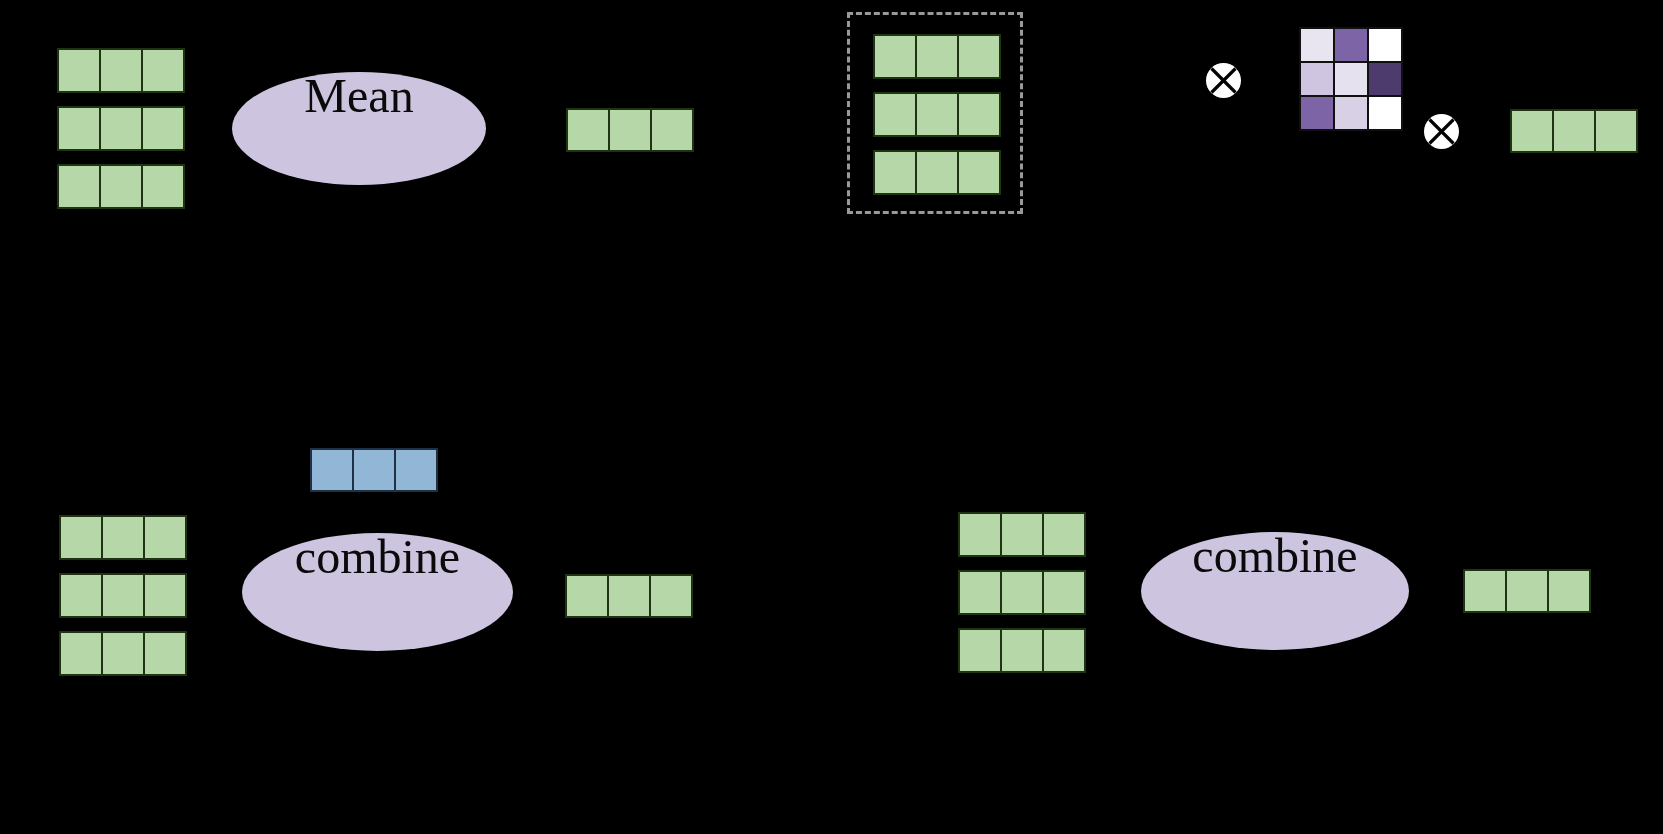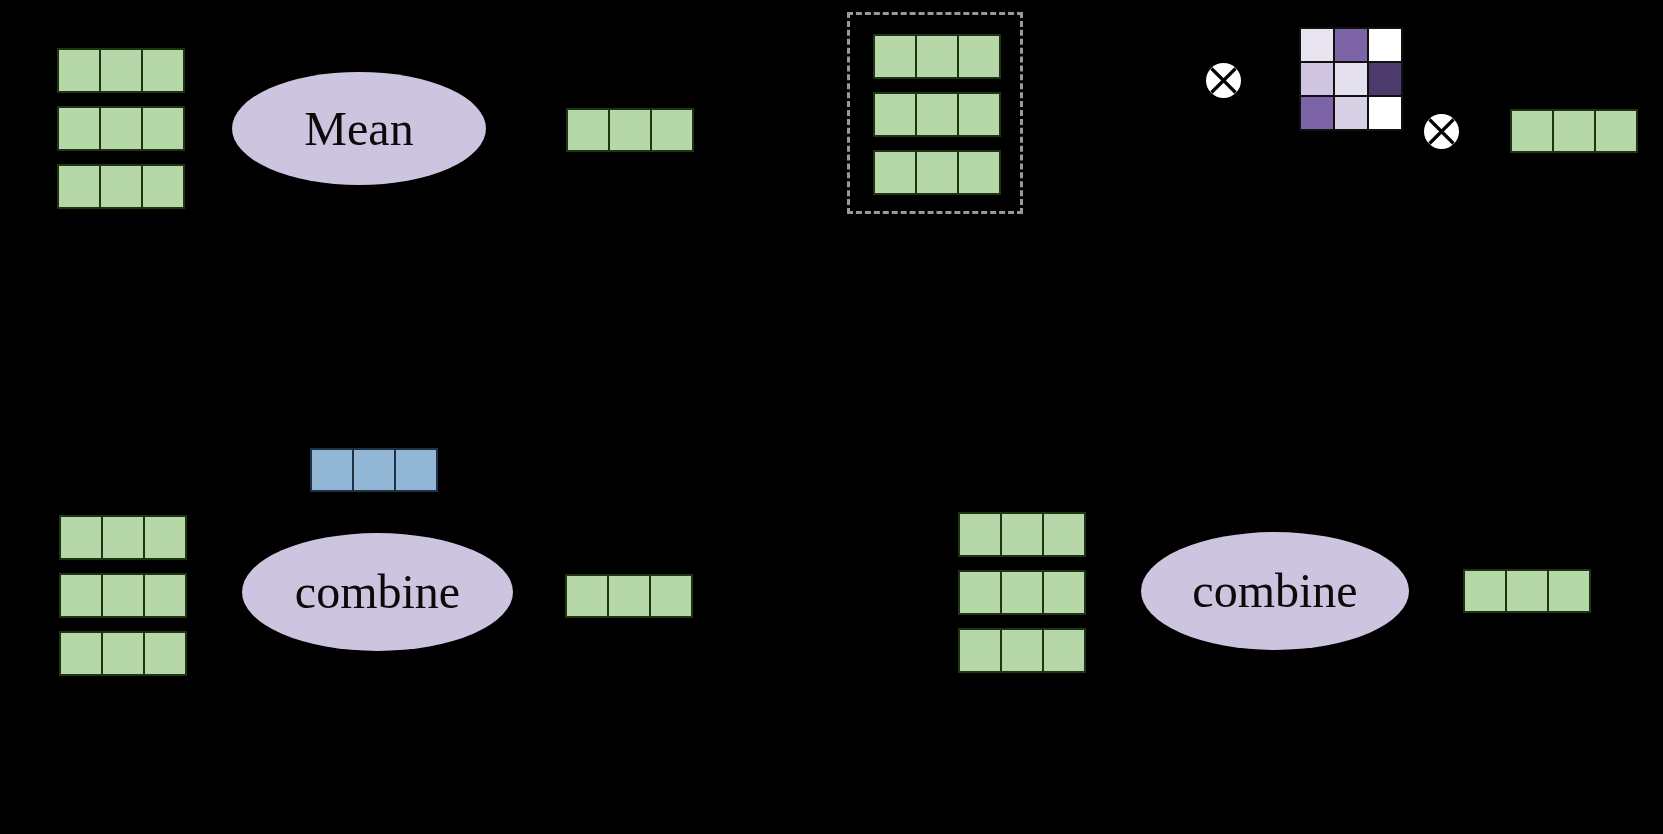--- a/index.html
+++ b/index.html
@@ -26,21 +26,20 @@
   .cell.att   { width: 36px; height: 36px; border-color: var(--att-stroke); }
   .matrix-green .grid-row + .grid-row { margin-top: 13px; }
   .matrix-att   .grid-row + .grid-row { margin-top: -2px; }
   .vec .cell { height: 44px; }
 
   
   .op-ellipse {
     border-radius: 50%;
     background: var(--ellipse-fill);
     display: flex;
-    align-items: center;
     justify-content: center;
     color: var(--label-color);
     font-size: 48px;
     line-height: 1;
   }
 
   
   .dashed-box {
     box-sizing: border-box;
     border: 3px dashed var(--dash-stroke);

